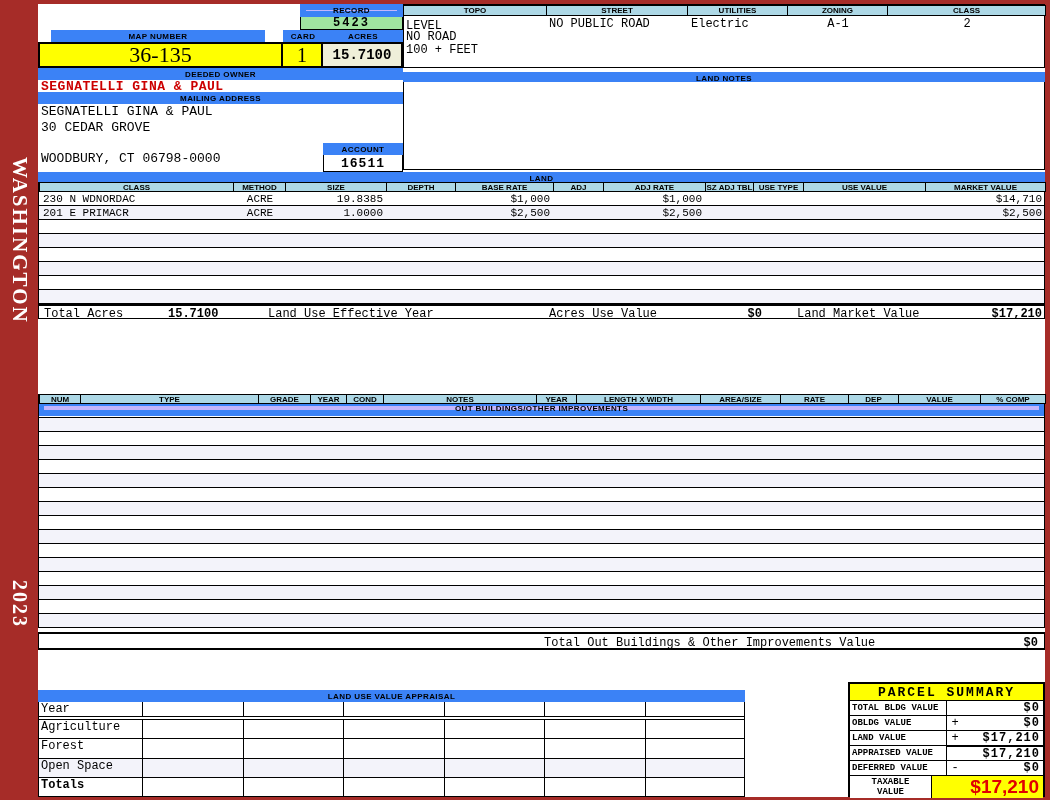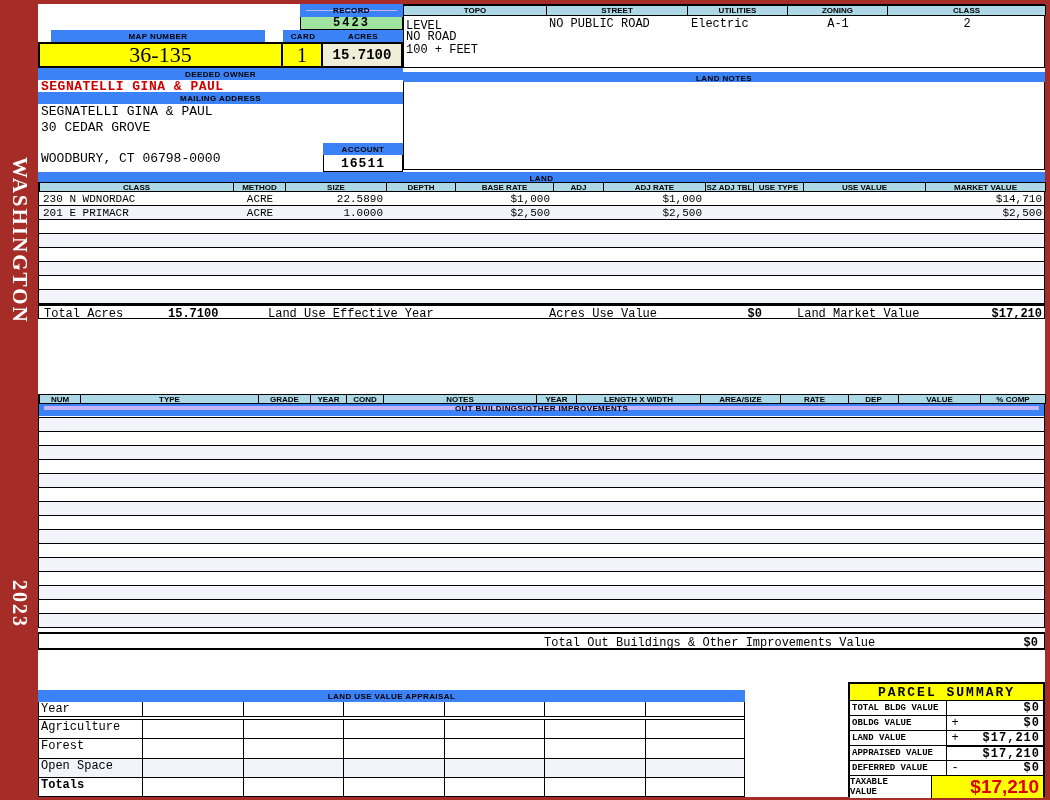--- a/index.html
+++ b/index.html
@@ -118,21 +118,21 @@
     display:flex;align-items:center;padding:0 2px;white-space:nowrap;}
   .p-op{width:16px;flex:none;border-bottom:1px solid #000;
     font-family:"Liberation Mono",monospace;font-size:12px;display:flex;align-items:center;justify-content:center;}
   .p-val{flex:1;border-bottom:1px solid #000;
     font-family:"Liberation Mono",monospace;font-size:12px;font-weight:600;
     display:flex;align-items:center;justify-content:flex-end;padding:0 3px;letter-spacing:1px;}
   .p-sum .p-op,.p-sum .p-val{border-top:1px solid #000;}
   .taxable-row{flex:1;display:flex;}
   .taxable-label{width:82px;flex:none;border-right:1px solid #000;background:#fff;
     font-family:"Liberation Mono",monospace;font-size:9px;font-weight:bold;line-height:10px;
-    display:flex;flex-direction:column;align-items:flex-start;justify-content:center;}
+    display:flex;flex-direction:column;align-items:center;justify-content:center;}
   .taxable-val{flex:1;background:#FFFF00;color:#E00000;
     font-size:19px;font-weight:bold;
     display:flex;align-items:center;justify-content:flex-end;padding:0 4px;}
 </style>
 </head>
 <body>
 
 <div class="vtext wash">WASHINGTON</div>
 <div class="vtext yr">2023</div>
 
@@ -197,21 +197,21 @@
       <div class="hcell" style="width: 102px;">ADJ RATE</div>
       <div class="hcell" style="width: 48px;">SZ ADJ TBL</div>
       <div class="hcell" style="width: 50px;">USE TYPE</div>
       <div class="hcell" style="width: 122px;">USE VALUE</div>
       <div class="hcell" style="width: 120px;">MARKET VALUE</div>
     </div>
   <div class="abs land-rows" id="land-rows">
       <div class="drow">
         <div class="dcell" style="width: 195px; text-align: left;">230 N WDNORDAC</div>
         <div class="dcell" style="width: 52px; text-align: center;">ACRE</div>
-        <div class="dcell" style="width: 101px; text-align: right;">22.5890</div>
+        <div class="dcell" style="width: 101px; text-align: right;">19.8385</div>
         <div class="dcell" style="width: 69px; text-align: center;"></div>
         <div class="dcell" style="width: 98px; text-align: right;">$1,000</div>
         <div class="dcell" style="width: 50px; text-align: center;"></div>
         <div class="dcell" style="width: 102px; text-align: right;">$1,000</div>
         <div class="dcell" style="width: 48px; text-align: center;"></div>
         <div class="dcell" style="width: 50px; text-align: center;"></div>
         <div class="dcell" style="width: 122px; text-align: right;"></div>
         <div class="dcell" style="width: 120px; text-align: right;">$14,710</div>
       </div>
       <div class="drow alt">

